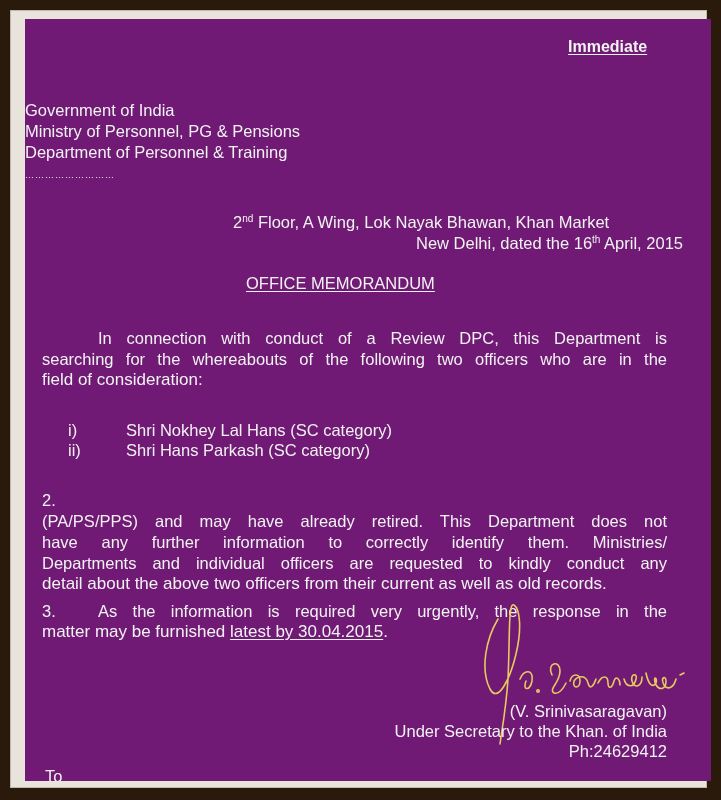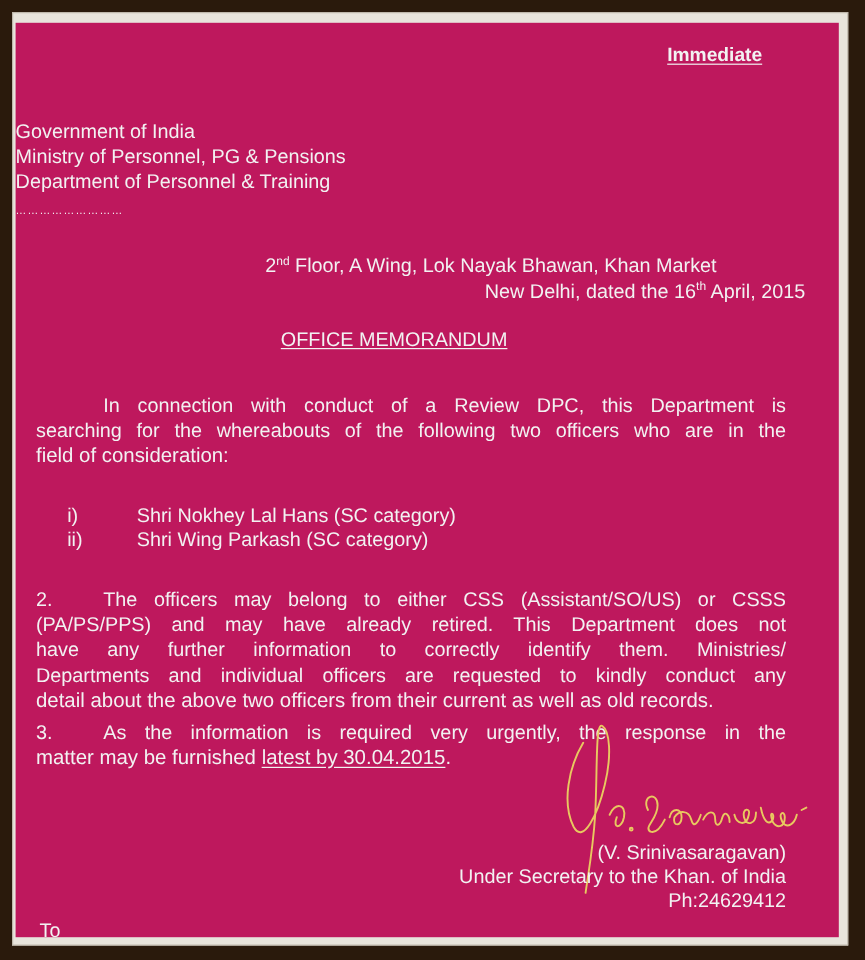--- a/index.html
+++ b/index.html
@@ -8,22 +8,22 @@
     background:#2a1a0c;
     font-family:"Liberation Sans", sans-serif;
     position:relative;
   }
   .frame {
     position:absolute; left:10px; top:10px; width:697px; height:778px;
     background:#e8e4dc;
     box-shadow: 0 0 0 1px #bfb8ac inset;
   }
   .page {
-    position:absolute; left:13px; top:19px; width:686px; height:762px;
-    background:#be185d;
+    position:absolute; left:25px; top:19px; width:686px; height:762px;
+    background:#701a75;
     color:#f2f2f2;
     overflow:hidden;
   }
   .t { position:absolute; white-space:nowrap; font-size:16.5px; line-height:20px; }
   .u { text-decoration:underline; text-underline-offset:2px; }
   .center { text-align:left; }
   .right { text-align:right; }
   sup { font-size:10px; line-height:0; vertical-align:6px; }
   .just { position:absolute; text-align:justify; text-align-last:justify; font-size:16.5px; line-height:20px; }
   .para { position:absolute; font-size:17px; line-height:20px; }
@@ -48,24 +48,23 @@
 
   <div class="t u" style="left:221px; top:254px;">OFFICE MEMORANDUM</div>
 
   <div class="just" style="left:73px; width:569px; top:309px;">In connection with conduct of a Review DPC, this Department is</div>
   <div class="just" style="left:17px; width:625px; top:330px;">searching for the whereabouts of the following two officers who are in the</div>
   <div class="para" style="left:17px; top:351px;">field of consideration:</div>
 
   <div class="t" style="left:43px; top:401px;">i)</div>
   <div class="t" style="left:101px; top:401px;">Shri Nokhey Lal Hans  (SC category)</div>
   <div class="t" style="left:43px; top:421px;">ii)</div>
-  <div class="t" style="left:101px; top:421px;">Shri Wing Parkash (SC category)</div>
+  <div class="t" style="left:101px; top:421px;">Shri Hans Parkash (SC category)</div>
 
   <div class="t" style="left:17px; top:471px;">2.</div>
-  <div class="just" style="left:73px; width:569px; top:471px;">The officers may belong to either CSS (Assistant/SO/US) or CSSS</div>
   <div class="just" style="left:17px; width:625px; top:492px;">(PA/PS/PPS) and may have already retired. This Department does not</div>
   <div class="just" style="left:17px; width:625px; top:513px;">have any further information to correctly identify them.  Ministries/</div>
   <div class="just" style="left:17px; width:625px; top:534px;">Departments and individual officers are requested to kindly conduct any</div>
   <div class="para" style="left:17px; top:555px;">detail about the above two officers from their current as well as old records.</div>
 
   <div class="t" style="left:17px; top:582px;">3.</div>
   <div class="just" style="left:73px; width:569px; top:582px;">As the information is required very urgently, the response in the</div>
   <div class="para" style="left:17px; top:603px;"><span>matter may be furnished </span><span class="u">latest by 30.04.2015</span><span>.</span></div>
 
   <svg class="sig" style="left:455px; top:580px;" width="215" height="150" viewBox="0 0 215 150">

